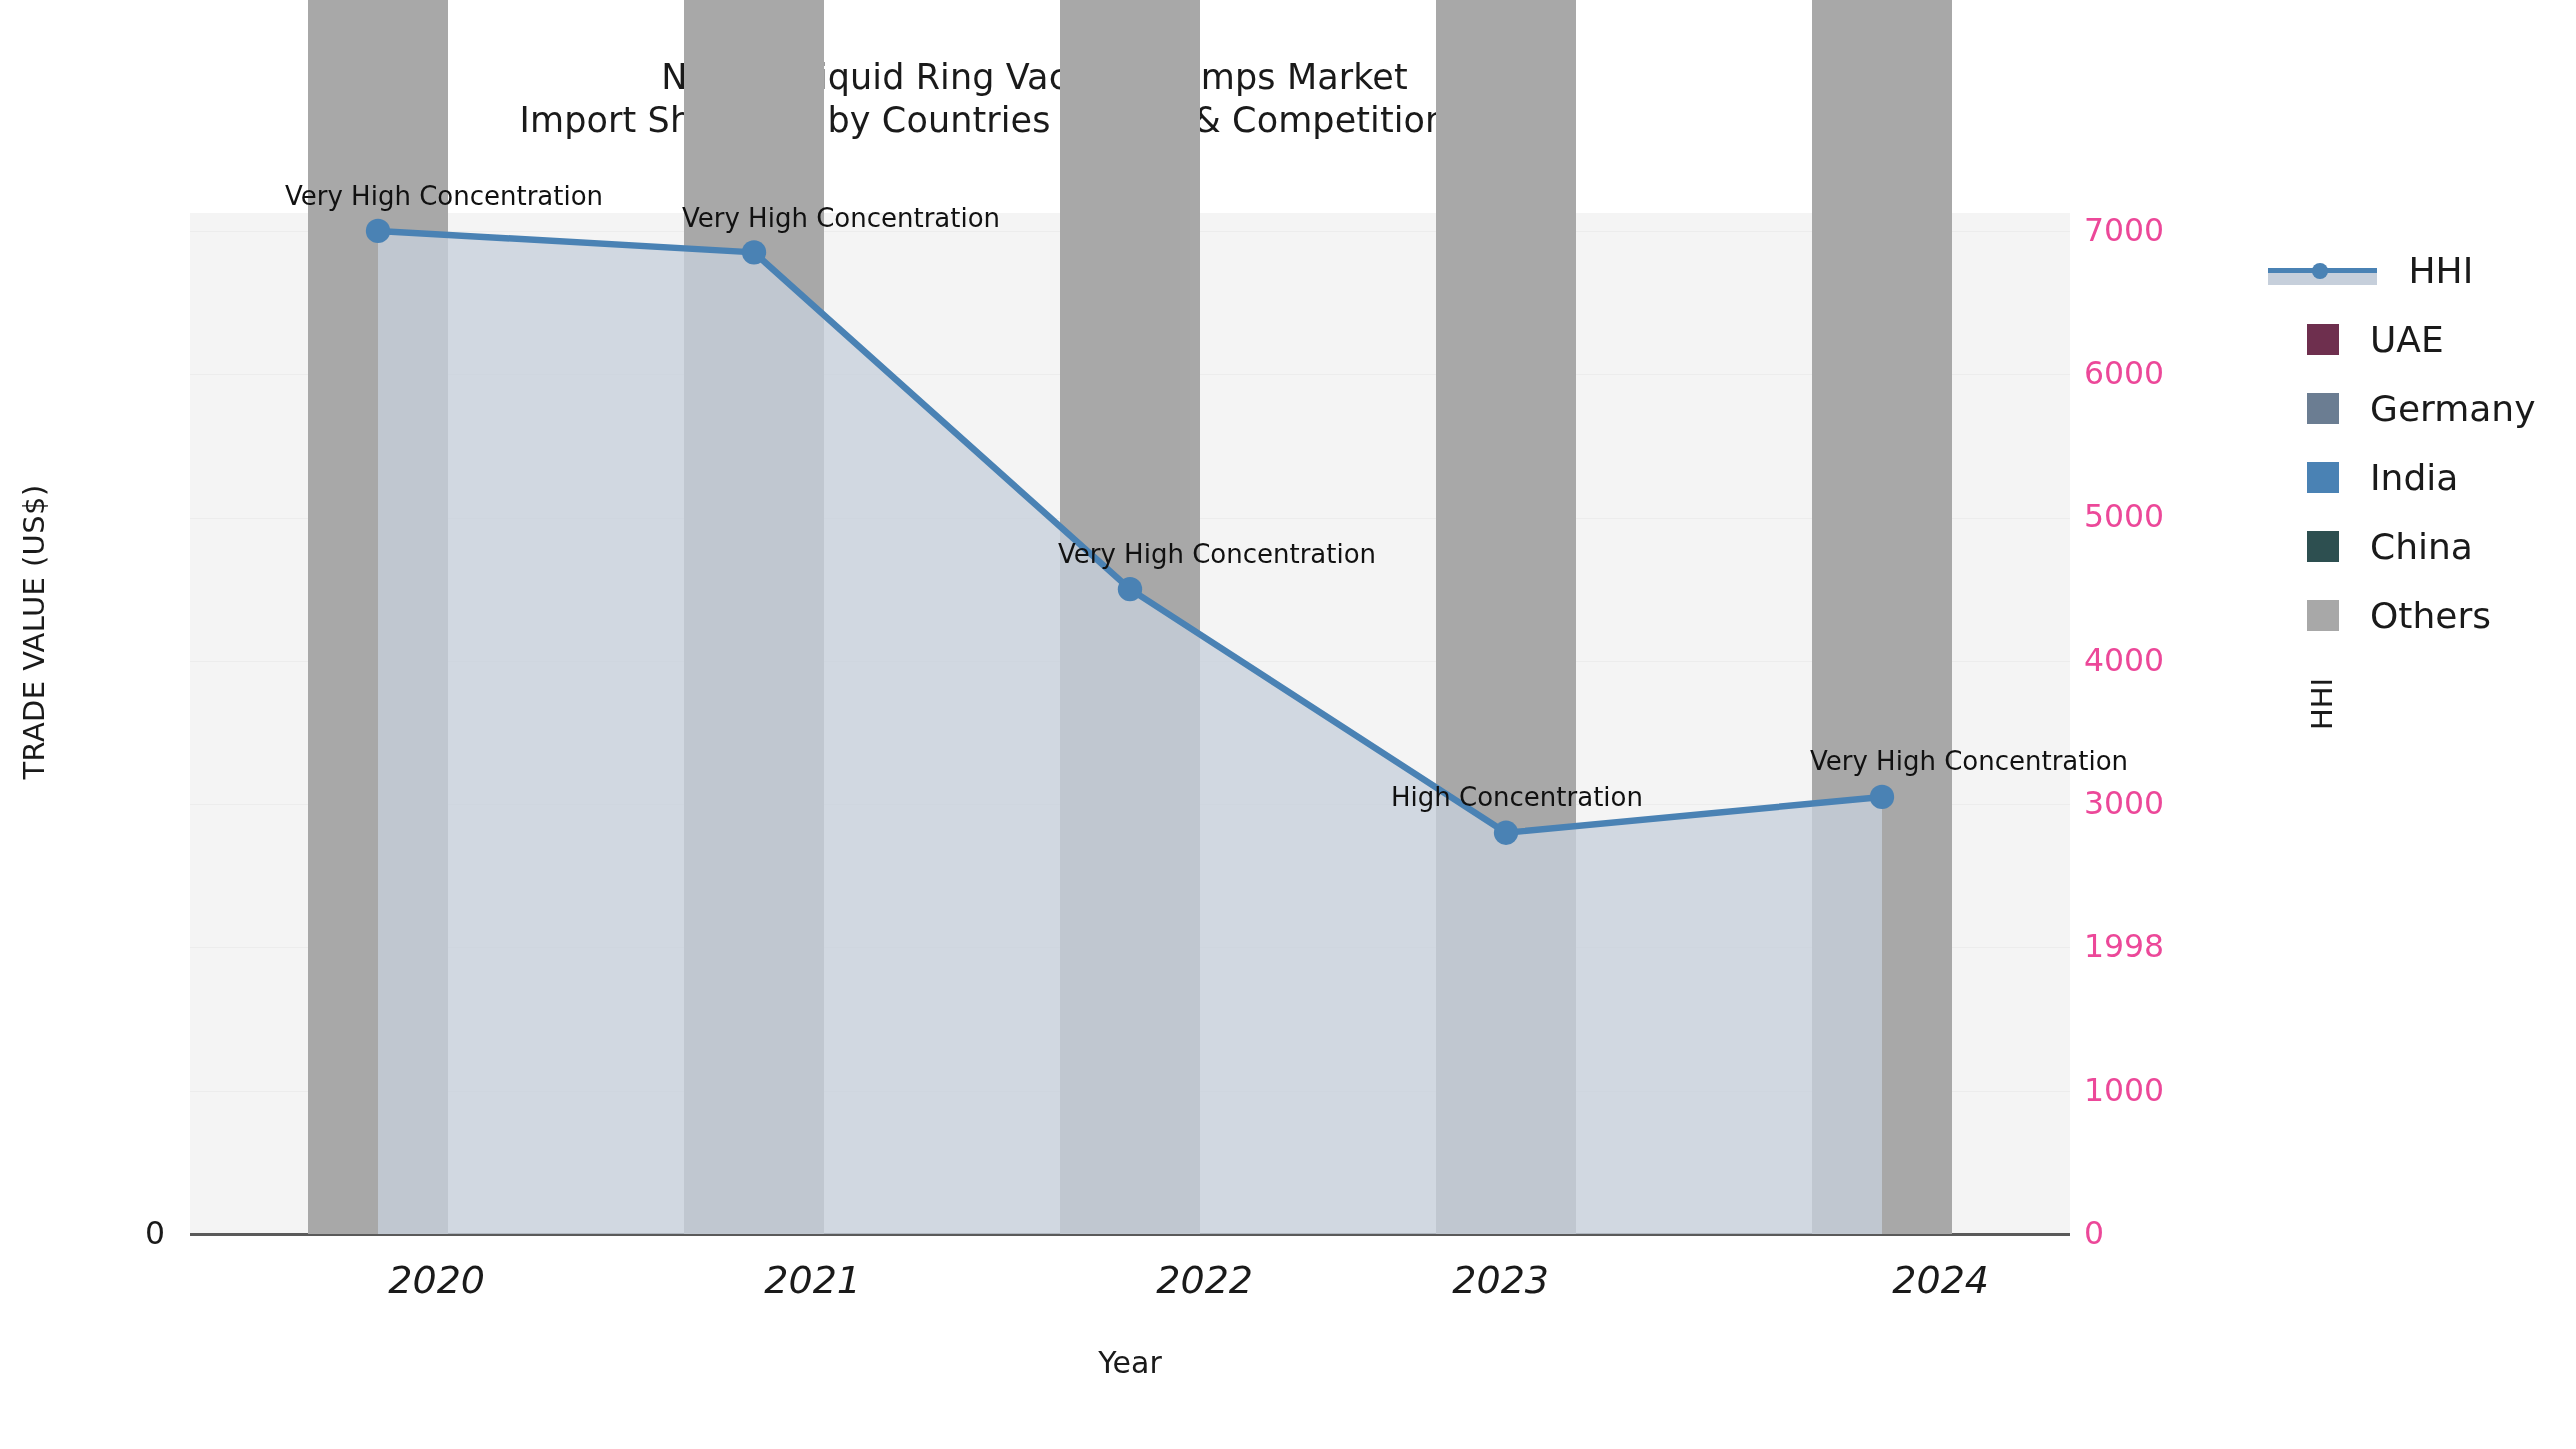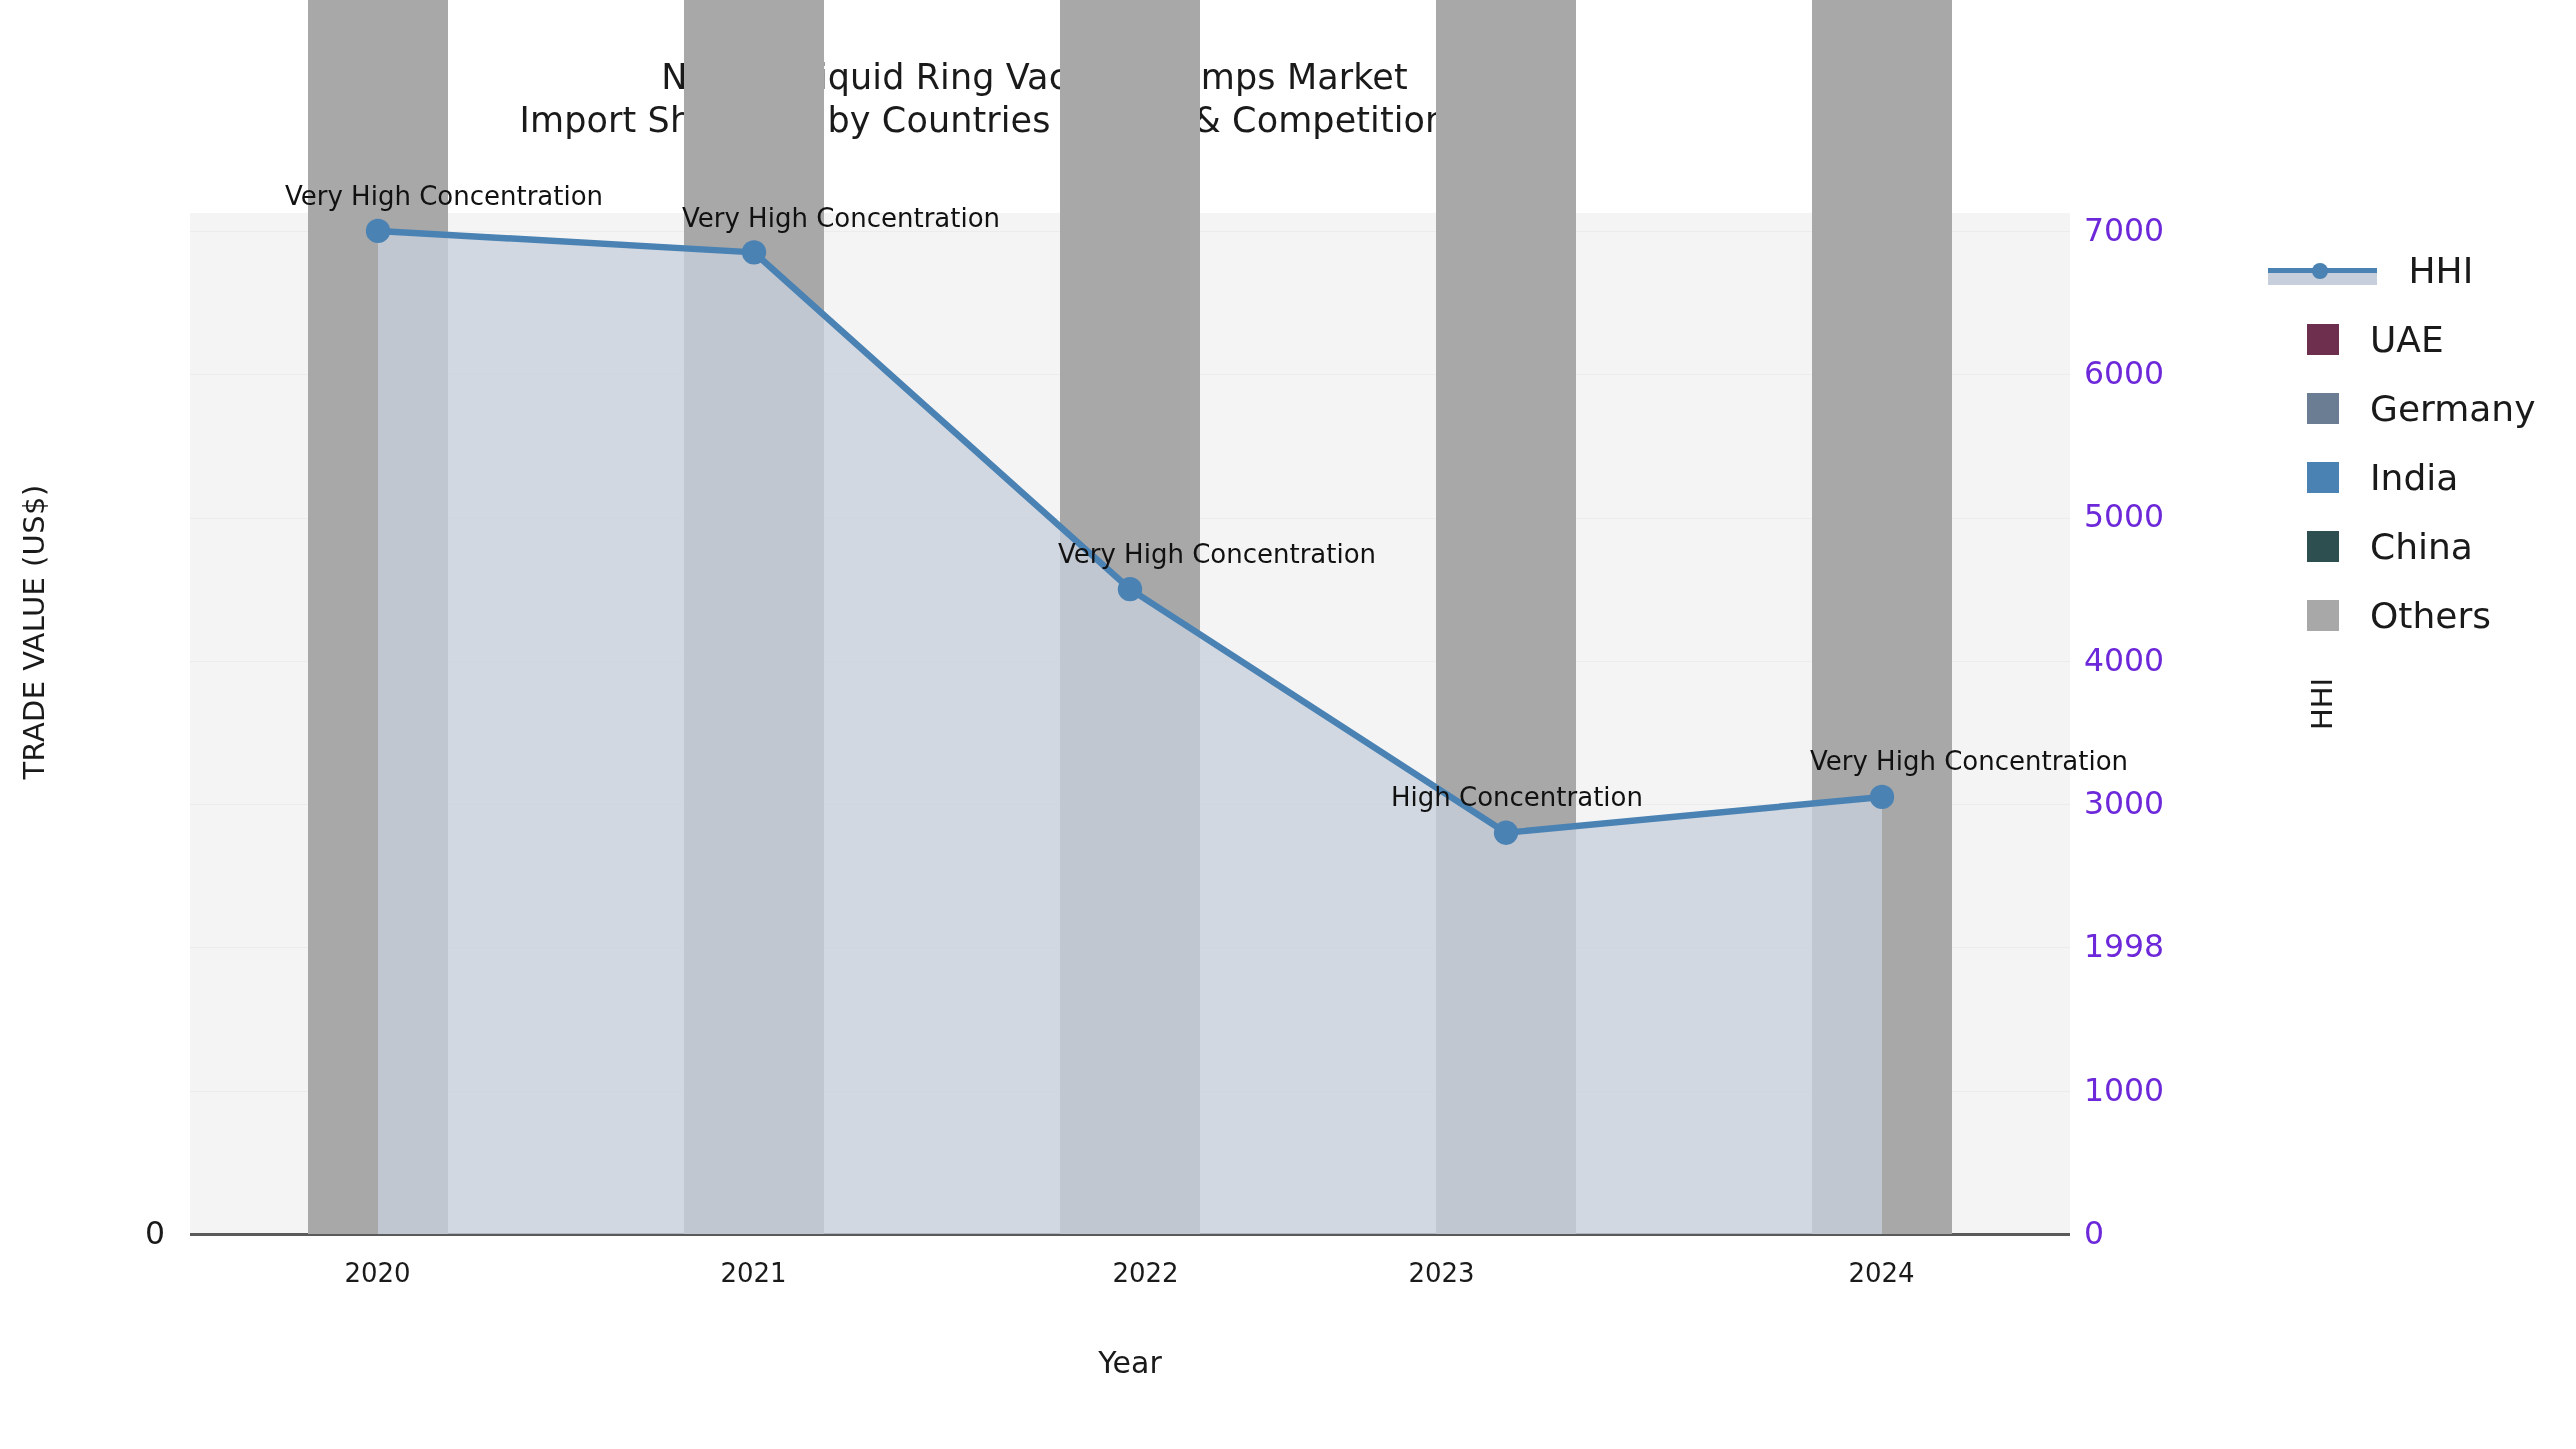--- a/index.html
+++ b/index.html
@@ -9,22 +9,22 @@
   
   .title-block{position:absolute;left:0;top:56px;width:2069px;text-align:center;}
   .title-line{font-size:35px;color:#1a1a1a;line-height:1.24;letter-spacing:0.1px;font-family:"DejaVu Sans",sans-serif;}
 
   
   .plot{position:absolute;left:190px;top:213px;width:1880px;height:1021px;background:#f4f4f4;}
   .plot-bottom-rule{position:absolute;left:190px;top:1233px;width:1880px;height:2.9px;background:#5a5a5a;}
 
   .gridline{position:absolute;left:0;width:100%;height:1.4px;background:#e6e6e6;}
   .ytick-l{position:absolute;font-size:31.5px;color:#1a1a1a;white-space:nowrap;text-align:right;width:165px;}
-  .ytick-r{position:absolute;font-size:31.5px;color:#6d28d9;white-space:nowrap;text-align:left;left:2084px;}
-  .xtick{position:absolute;font-size:26px;color:#1a1a1a;text-align:center;width:215px;top:1258px;}
+  .ytick-r{position:absolute;font-size:31.5px;color:#ec4899;white-space:nowrap;text-align:left;left:2084px;}
+  .xtick{position:absolute;font-size:38px;color:#1a1a1a;text-align:right;width:215px;top:1258px;font-style:italic;}
 
   
   .ylabel-left{position:absolute;left:-152px;top:615px;width:372px;text-align:center;
                transform:rotate(-90deg);font-size:29px;color:#1a1a1a;letter-spacing:0.4px;}
   .ylabel-right{position:absolute;left:2250px;top:687px;width:143px;text-align:center;
                 transform:rotate(-90deg);font-size:29px;color:#1a1a1a;}
   .xlabel{position:absolute;left:190px;top:1345px;width:1880px;text-align:center;font-size:30px;color:#1a1a1a;}
 
   
   .bar-group{position:absolute;bottom:0;}

